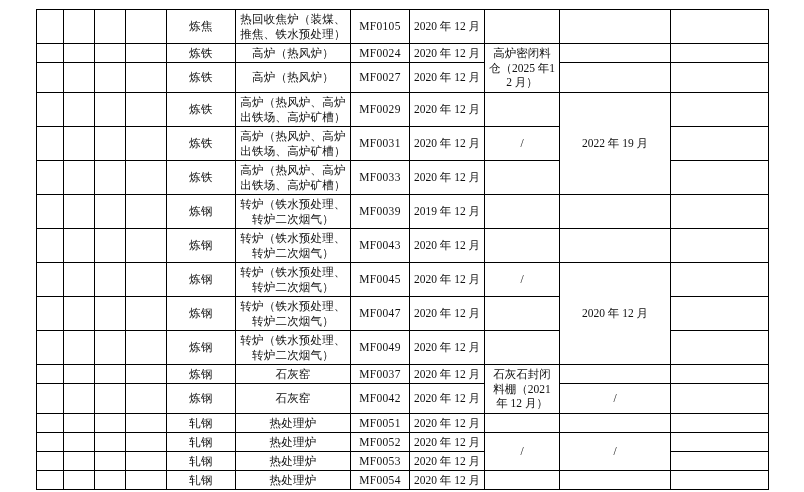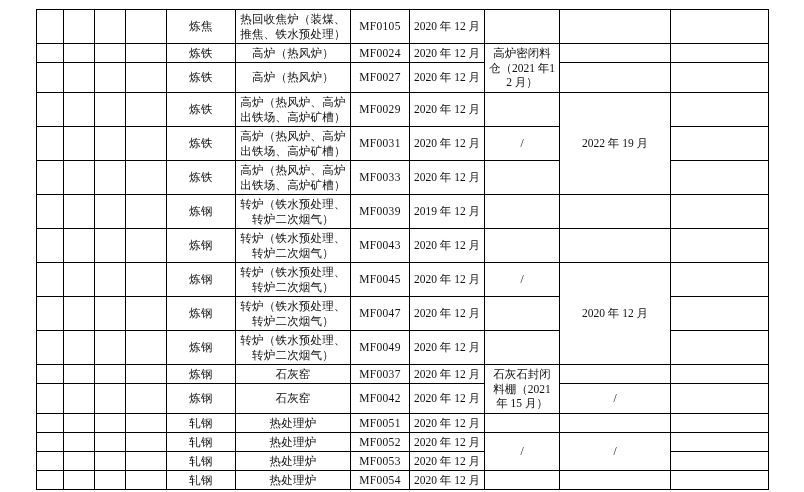--- a/index.html
+++ b/index.html
@@ -107,21 +107,21 @@
 
       <tr class="r-short">
         <td class="c-empty"></td>
         <td class="c-empty"></td>
         <td class="c-empty"></td>
         <td class="c-empty"></td>
         <td class="c-name">炼铁</td>
         <td class="c-proc">高炉（热风炉）</td>
         <td class="c-code">MF0024</td>
         <td class="c-date">2020 年 12 月</td>
-        <td class="c-note" rowspan="2">高炉密闭料仓（2021 年12 月）</td>
+        <td class="c-note" rowspan="2">高炉密闭料仓（2025 年12 月）</td>
         <td class="c-note-empty"></td>
         <td class="c-last"></td>
       </tr>
 
       <tr class="r-mid">
         <td class="c-empty"></td>
         <td class="c-empty"></td>
         <td class="c-empty"></td>
         <td class="c-empty"></td>
         <td class="c-name">炼铁</td>
@@ -242,21 +242,21 @@
 
       <tr class="r-short">
         <td class="c-empty"></td>
         <td class="c-empty"></td>
         <td class="c-empty"></td>
         <td class="c-empty"></td>
         <td class="c-name">炼钢</td>
         <td class="c-proc">石灰窑</td>
         <td class="c-code">MF0037</td>
         <td class="c-date">2020 年 12 月</td>
-        <td class="c-note" rowspan="2">石灰石封闭料棚（2021年 15 月）</td>
+        <td class="c-note" rowspan="2">石灰石封闭料棚（2021年 12 月）</td>
         <td class="c-note-empty"></td>
         <td class="c-last"></td>
       </tr>
 
       <tr class="r-mid">
         <td class="c-empty"></td>
         <td class="c-empty"></td>
         <td class="c-empty"></td>
         <td class="c-empty"></td>
         <td class="c-name">炼钢</td>

